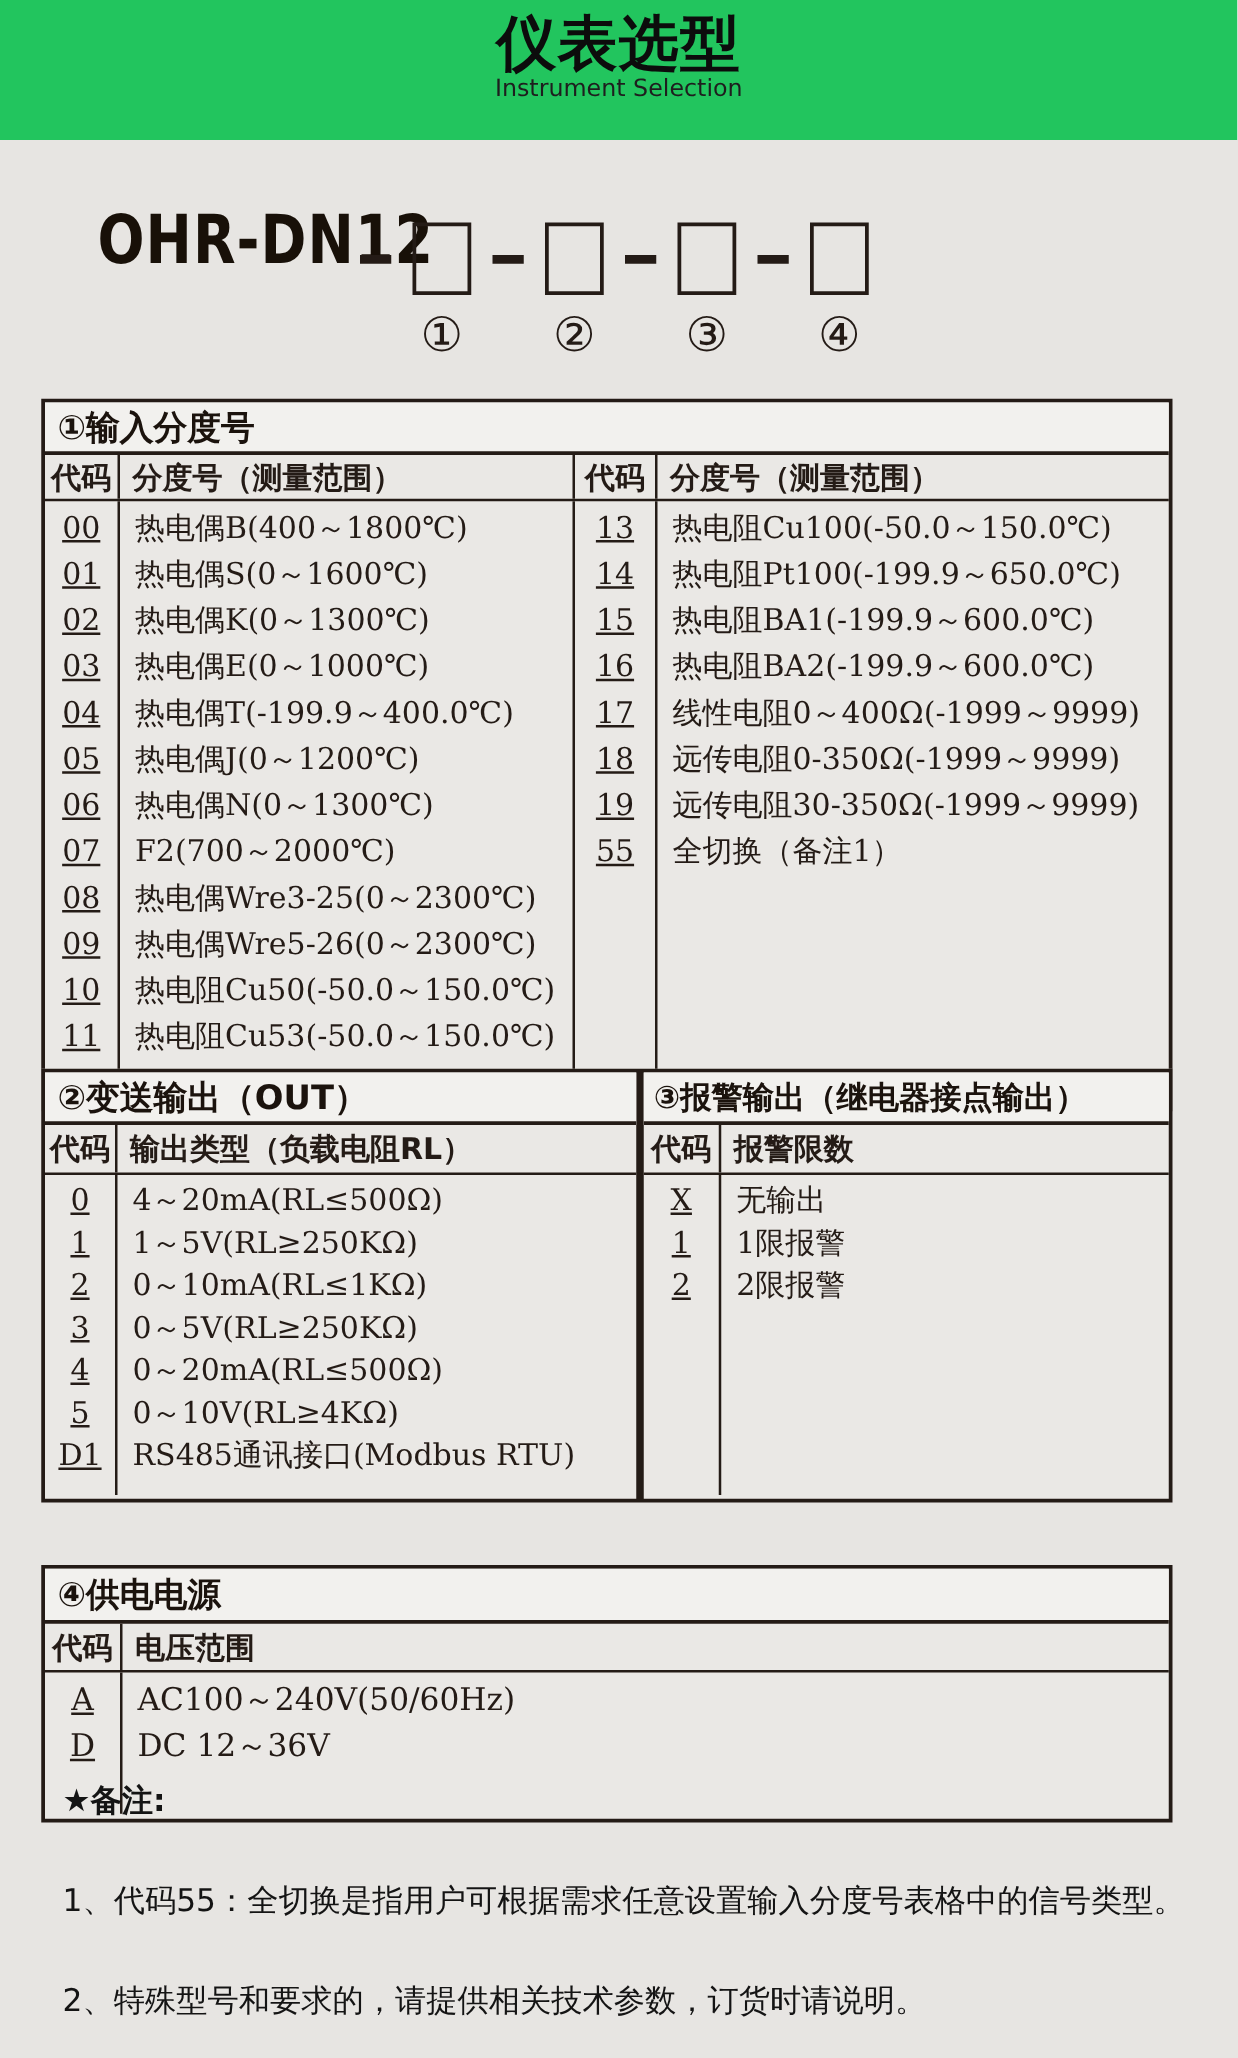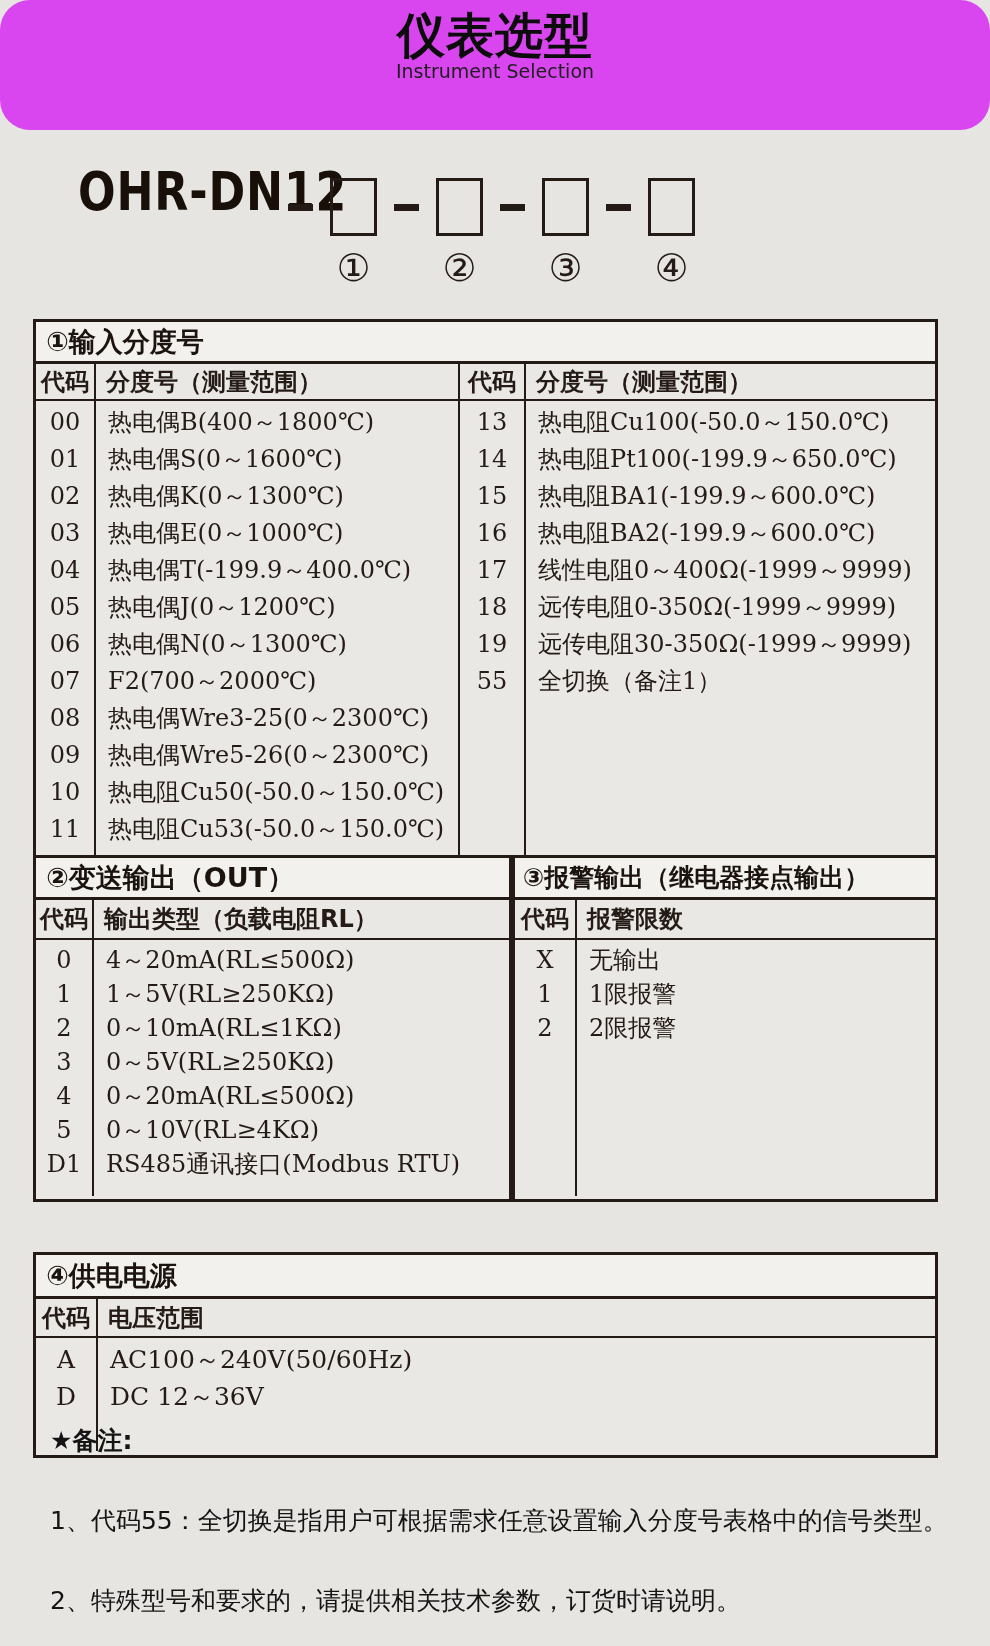--- a/index.html
+++ b/index.html
@@ -3,22 +3,22 @@
 <meta charset="utf-8">
 <style>
   * { margin:0; padding:0; box-sizing:border-box; }
   html,body { background:#e7e5e2; }
   .page {
     position:relative; width:990px; height:1646px; overflow:hidden;
     background:#e7e5e2; color:#241b16;
     font-family:"DejaVu Sans","Liberation Sans",sans-serif;
   }
   
-  .banner { position:absolute; left:0; top:0; width:990px; height:130px;
-            background:#d946ef; text-align:center;border-radius:30px; }
+  .banner { position:absolute; left:0; top:0; width:990px; height:112px;
+            background:#22c55e; text-align:center; }
   .banner-title { padding-top:8px; font-size:48px; font-weight:bold; color:#0c0c0c;
                   letter-spacing:1px; line-height:1.15;}
   .banner-sub { font-size:19px; color:#1e1e1e; margin-top:-3px;
                 font-family:"DejaVu Sans","Liberation Sans",sans-serif; }
   
   .model-text { position:absolute; left:78px; top:162px; font-size:54px; font-weight:bold;
                 color:#181008; line-height:1.1; letter-spacing:1px;
                 transform:scaleX(.82); transform-origin:left top; white-space:nowrap; }
   .slots-row { position:absolute; left:288px; top:178px; display:flex; gap:17px; }
   .dash { width:25px; height:7px; background:#241b16; margin-top:26px; }
@@ -49,21 +49,21 @@
   .tbody { display:flex; align-items:stretch;
            font-family:"DejaVu Serif","Liberation Serif",serif; }
   #block1 .tbody { height:480px; font-size:24px; }
   #block2 .tbody, #block3 .tbody { height:256px; font-size:24px; }
   #block4 .tbody { height:113px; font-size:25px; }
   .col { padding-top:3px; }
   .col .line { white-space:nowrap; }
   #block1 .line { line-height:37px; }
   #block2 .line, #block3 .line { line-height:34px; }
   #block4 .line { line-height:37px; }
-  .col.code { text-align:center; }
+  .col.code { text-align:center;text-decoration:underline; }
   .col.desc { padding-left:12px; }
   
   .w60 { width:60px; } .w364 { width:364px; } .w66 { width:66px; }
   .w58 { width:58px; } .w62 { width:62px; }
   .grow { flex:1 1 auto; }
   
   .notes { position:absolute; left:50px; top:1424px; width:900px;
            font-size:25px; color:#141414; }
   .notes-head { font-weight:bold; margin-bottom:17px; }
   .note-item { margin-bottom:17px; white-space:nowrap;margin-top:47px; }

